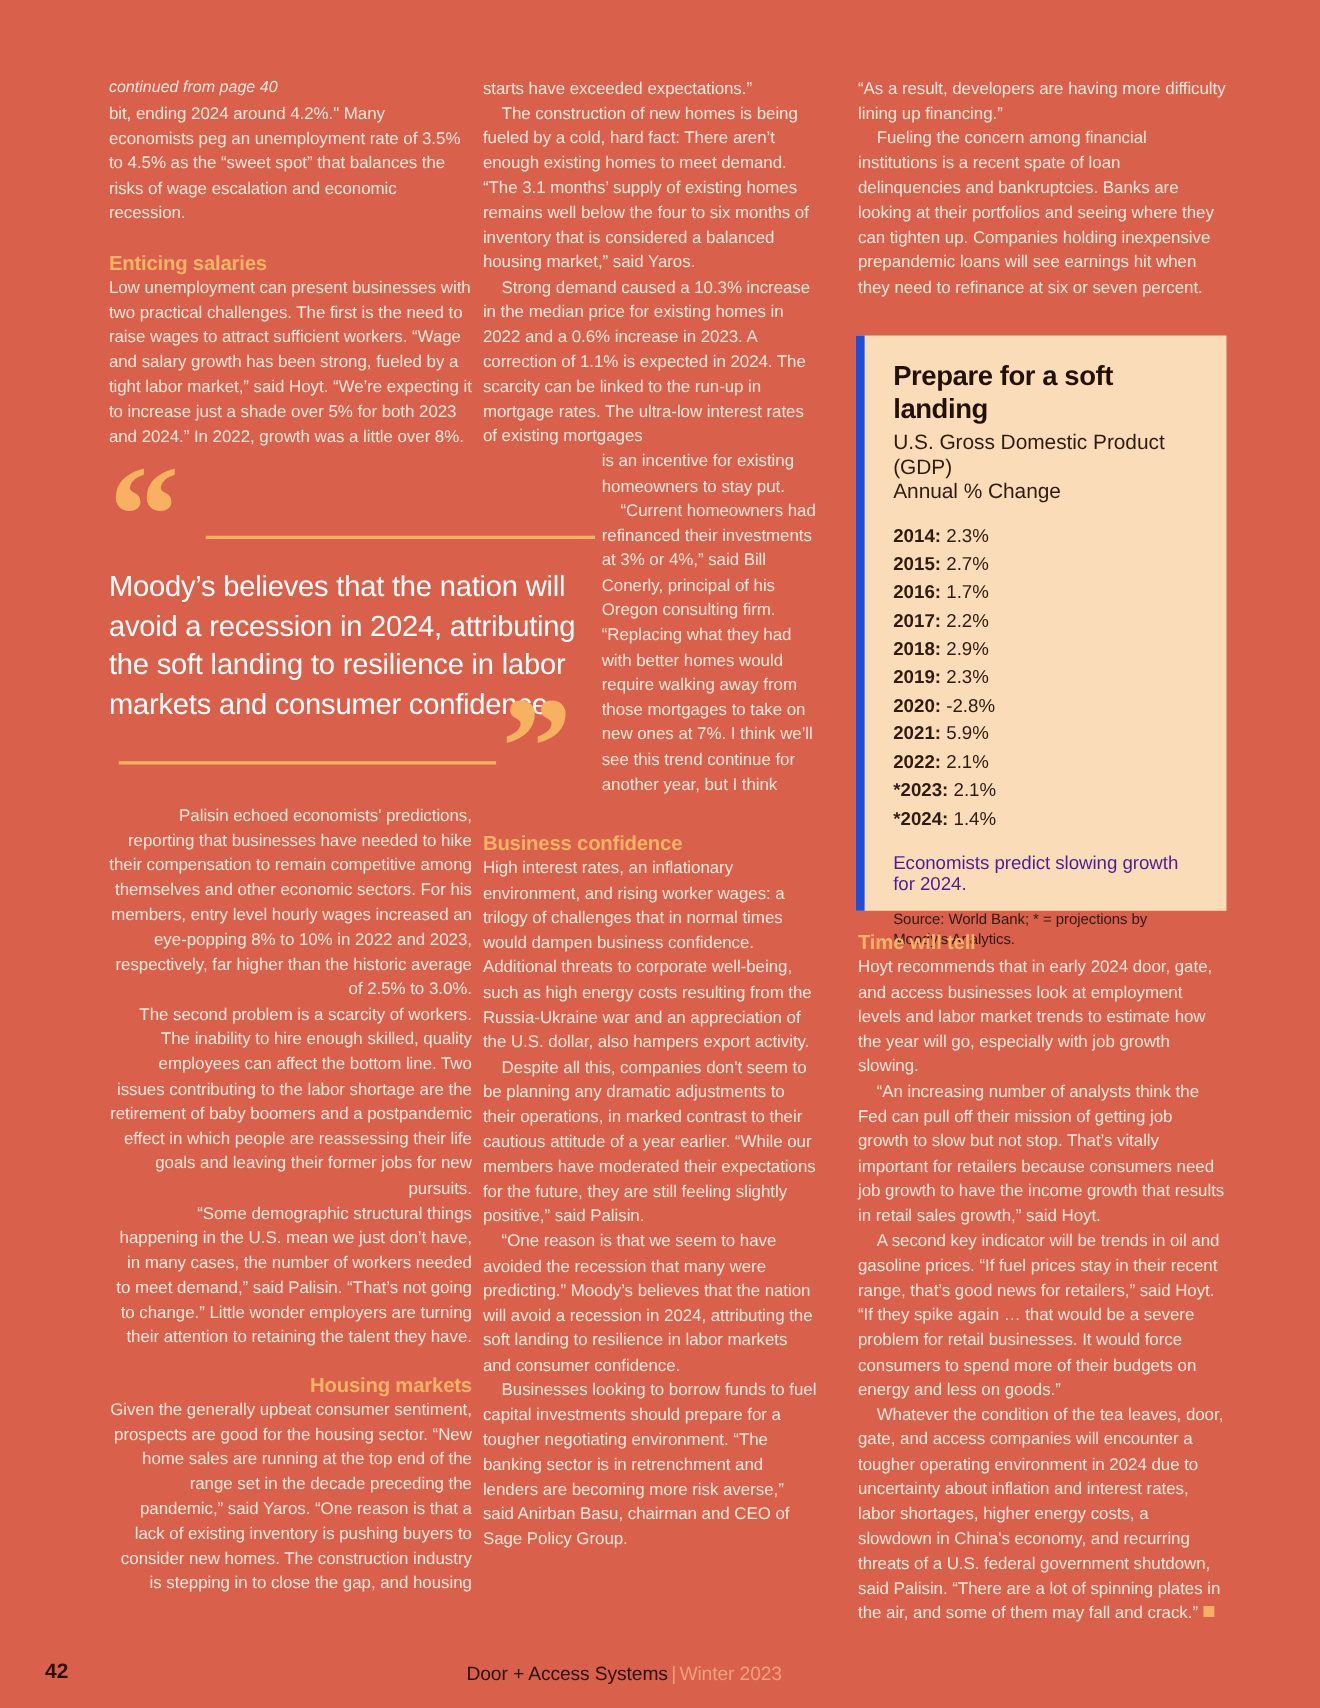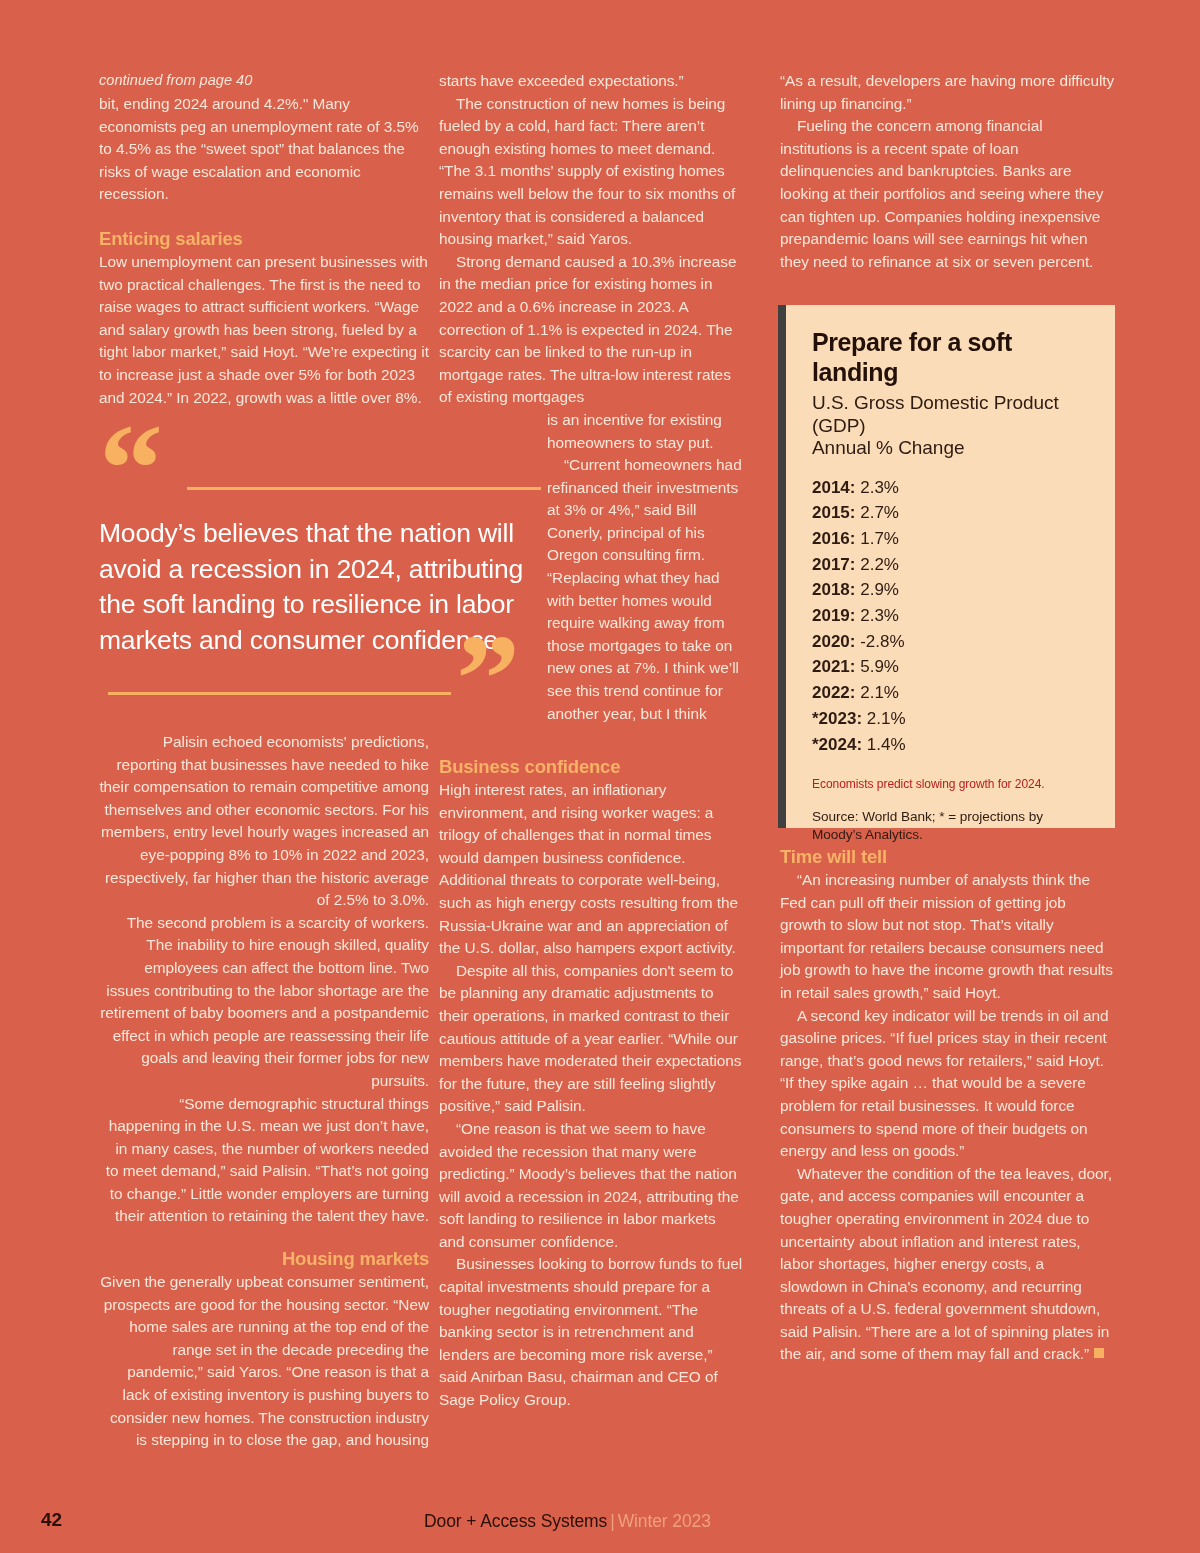--- a/index.html
+++ b/index.html
@@ -68,34 +68,34 @@
   }
 
   
   .wrap-indent{margin-left:108px;width:197px;}
 
   
   .databox{
     position:absolute;left:778px;top:305px;
     width:337px;height:523px;
     background:#fbdcb8;
-    border-left:8px solid #404040;
+    border-left:8px solid #1d4ed8;
     box-sizing:border-box;
     padding:22px 24px 0 26px;
     color:#2e1b12;
   }
   .db-title{
     font-size:25px;font-weight:bold;line-height:30px;
     margin:0 0 5px 0;letter-spacing:-0.4px;color:#231109;
   }
   .db-sub{font-size:19px;line-height:22.5px;margin:0;color:#2e1b12;}
   .db-list{margin:15px 0 0 0;padding:0;list-style:none;}
   .db-list li{font-size:17px;line-height:25.7px;color:#2e1b12;}
   .db-list li b{font-weight:bold;}
-  .db-note{font-size:12px;line-height:19px;margin:18px 0 0 0;color:#b91c1c;}
+  .db-note{font-size:17px;line-height:19px;margin:18px 0 0 0;color:#4c1d95;}
   .db-src{font-size:13.6px;line-height:17.5px;margin:14px 0 0 0;color:#2e1b12;}
 
   
   .footer{position:absolute;left:0;bottom:0;width:1200px;height:58px;}
   .pagenum{
     position:absolute;left:41px;top:14px;
     font-size:19px;font-weight:bold;color:#2a1008;
   }
   .folio{
     position:absolute;left:424px;top:16px;
@@ -180,20 +180,21 @@
         <li><b>2022:</b><span> 2.1%</span></li>
         <li><b>*2023:</b><span> 2.1%</span></li>
         <li><b>*2024:</b><span> 1.4%</span></li>
       </ul>
     <p class="db-note">Economists predict slowing growth for 2024.</p>
     <p class="db-src">Source: World Bank; * = projections by Moody’s Analytics.</p>
   </div>
 
   <div class="col col-right" style="top:846px;">
     <h3 class="sec" style="margin-top:0;">Time will tell</h3>
+    <p>Hoyt recommends that in early 2024 door, gate, and access businesses look at employment levels and labor market trends to estimate how the year will go, especially with job growth slowing.</p>
     <p class="indent">“An increasing number of analysts think the Fed can pull off their mission of getting job growth to slow but not stop. That’s vitally important for retailers because consumers need job growth to have the income growth that results in retail sales growth,” said Hoyt.</p>
     <p class="indent">A second key indicator will be trends in oil and gasoline prices. “If fuel prices stay in their recent range, that’s good news for retailers,” said Hoyt. “If they spike again … that would be a severe problem for retail businesses. It would force consumers to spend more of their budgets on energy and less on goods.”</p>
     <p class="indent"><span>Whatever the condition of the tea leaves, door, gate, and access companies will encounter a tougher operating environment in 2024 due to uncertainty about inflation and interest rates, labor shortages, higher energy costs, a slowdown in China's economy, and recurring threats of a U.S. federal government shutdown, said Palisin. “There are a lot of spinning plates in the air, and some of them may fall and crack.”</span><span class="endmark"></span></p>
   </div>
 
   <div class="footer">
     <div class="pagenum">42</div>
     <div class="folio">
       <span>Door + Access Systems</span><span class="bar">|</span><span class="iss">Winter 2023</span>
     </div>

